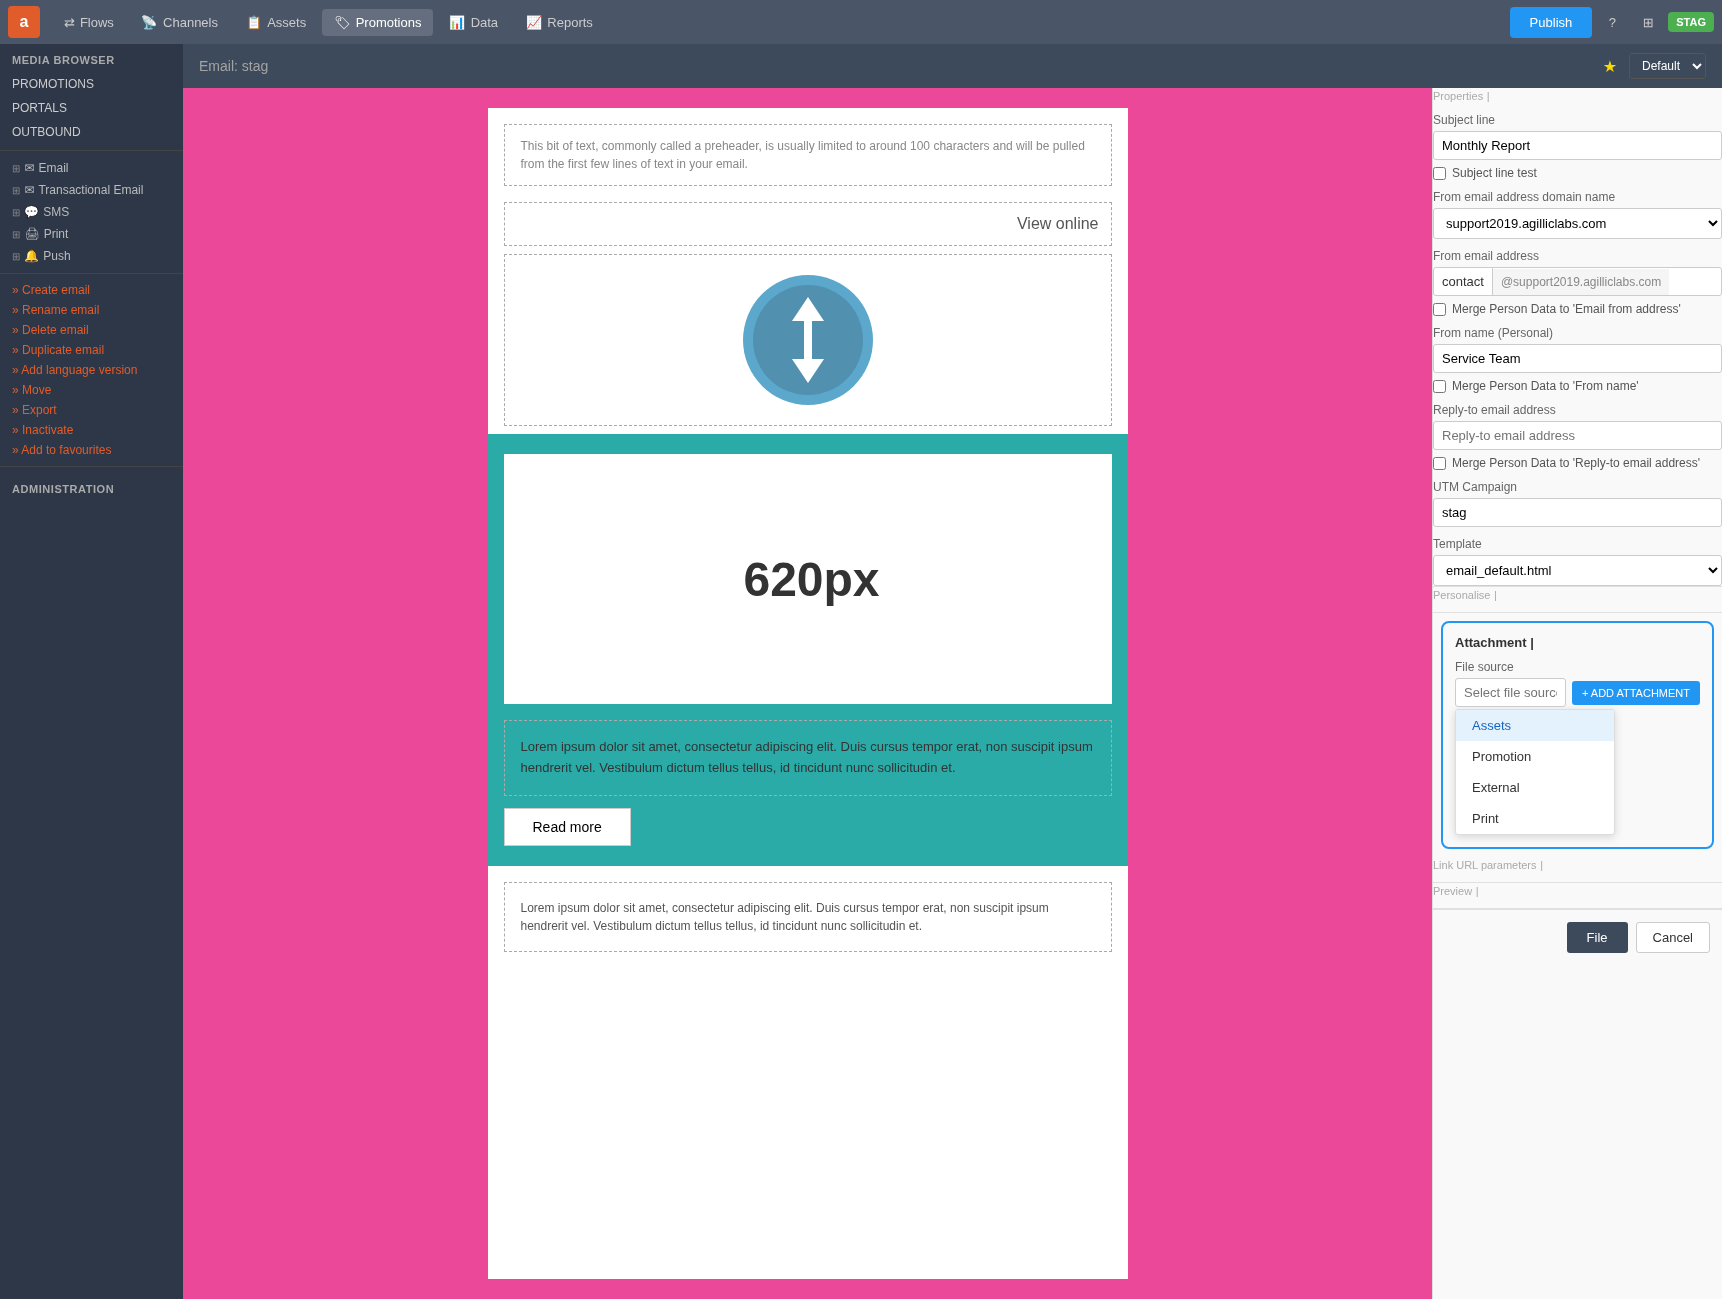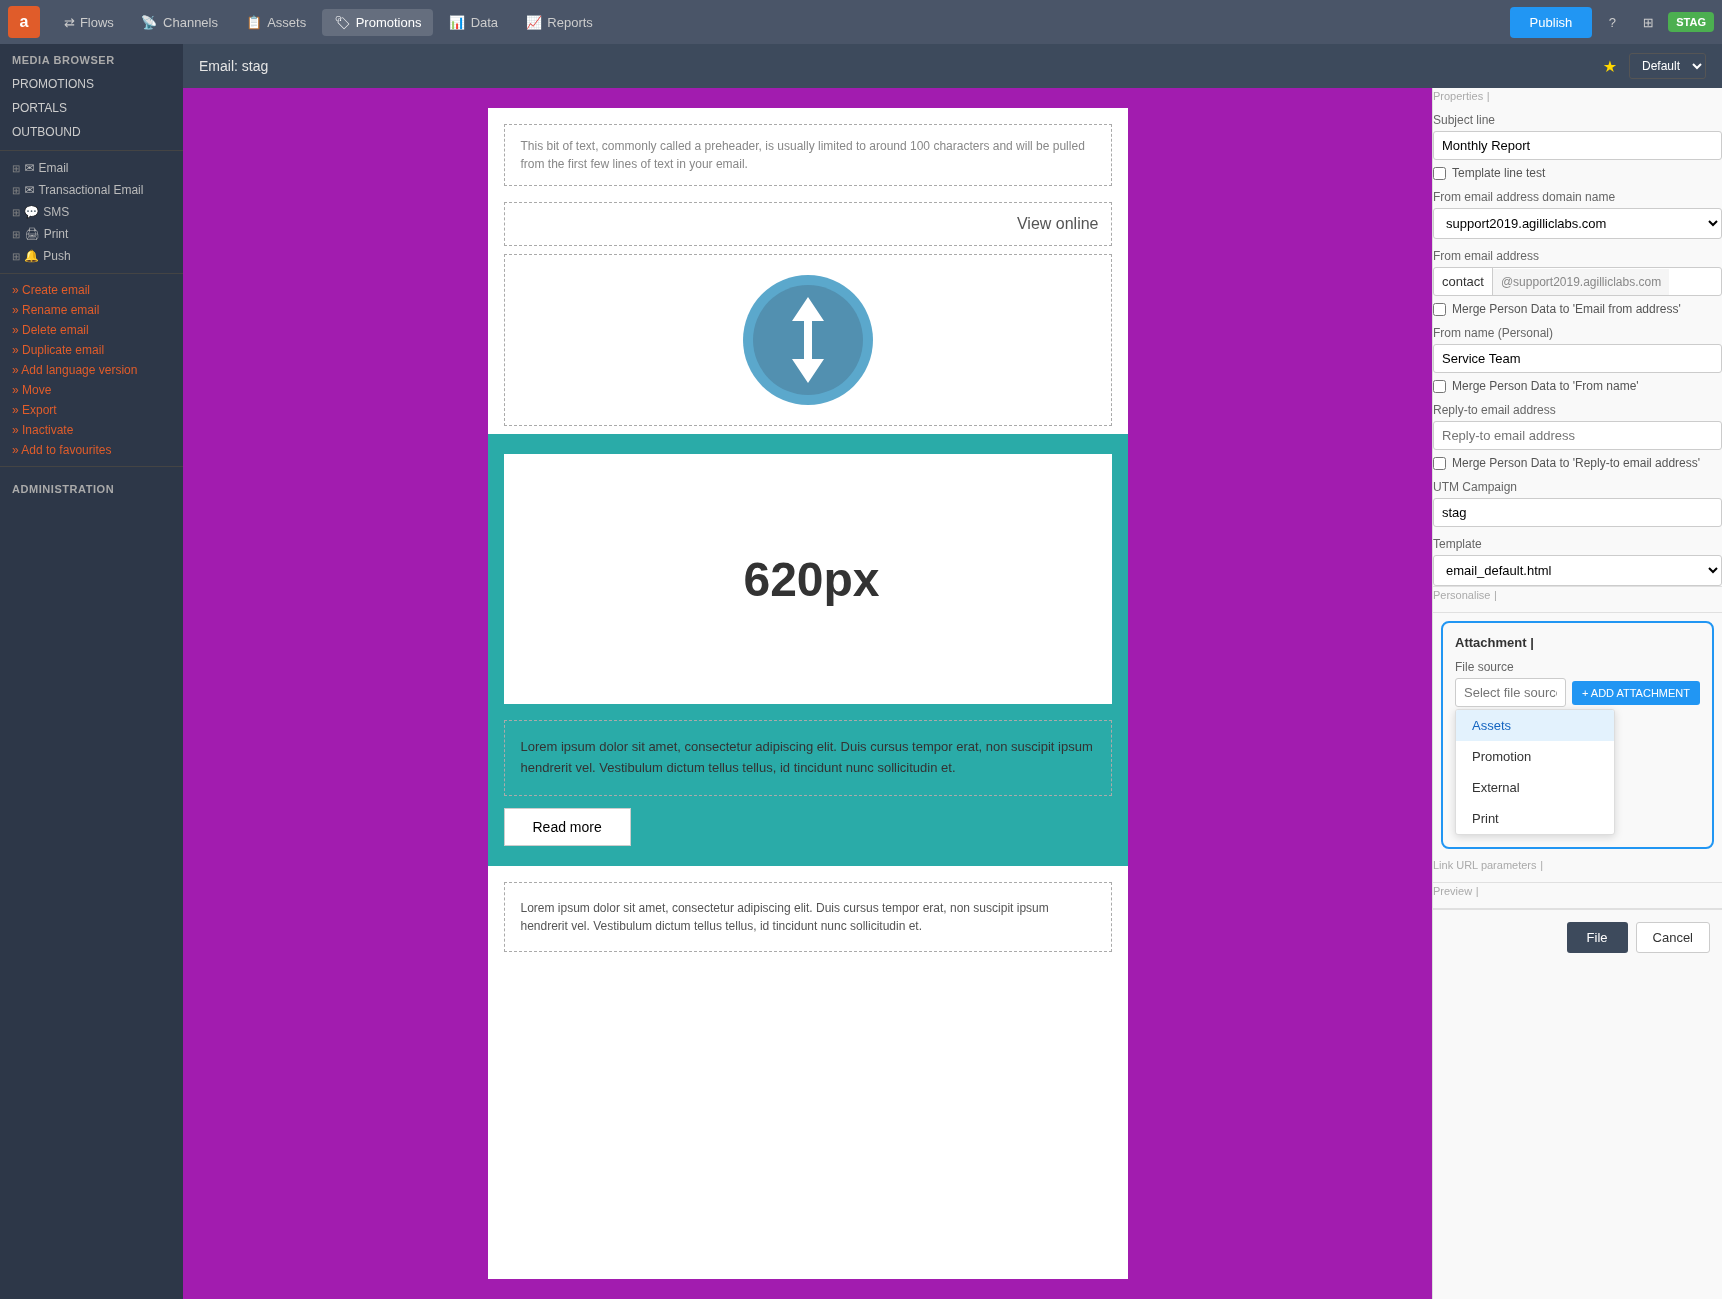--- a/index.html
+++ b/index.html
@@ -55,29 +55,29 @@
       padding: 10px 12px 6px; color: #aaa; font-size: 11px; font-weight: bold; letter-spacing: 0.05em;
     }
 
     
     .content-area { flex: 1; display: flex; flex-direction: column; overflow: hidden; }
 
     
     .email-header {
       background: #3d4a5c; height: 44px; display: flex; align-items: center; padding: 0 16px; color: white; font-size: 14px; gap: 12px;
     }
-    .email-header-title { font-size: 14px; color: #e5e5e5; }
+    .email-header-title { font-size: 14px; color: #a3a3a3; }
     .email-header-spacer { flex: 1; }
     .star-icon { color: gold; font-size: 16px; }
     .default-dropdown {
       background: transparent; border: 1px solid #555; color: white; padding: 4px 8px; border-radius: 3px; font-size: 12px; cursor: pointer;
     }
 
     
-    .canvas-wrapper { flex: 1; overflow-y: auto; background: #a21caf; padding: 20px; display: flex; justify-content: center; }
+    .canvas-wrapper { flex: 1; overflow-y: auto; background: #ec4899; padding: 20px; display: flex; justify-content: center; }
     .email-canvas { width: 640px; background: white; }
     .preheader-text {
       border: 1px dashed #aaa; padding: 12px 16px; margin: 16px; color: #888; font-size: 12px; line-height: 1.5;
     }
     .view-online-bar {
       border: 1px dashed #aaa; padding: 12px; margin: 8px 16px; text-align: right; color: #555; font-size: 16px;
     }
     .logo-area {
       border: 1px dashed #aaa; margin: 8px 16px; padding: 20px; display: flex; align-items: center; justify-content: center; min-height: 160px;
     }
@@ -296,21 +296,21 @@
           <div class="panel-section-title">
             <span>Properties</span>
             <span> |</span>
           </div>
 
           <div class="field-label">Subject line</div>
           <input class="text-input" type="text" value="Monthly Report" style="">
 
           <div class="checkbox-row">
             <input type="checkbox" style="">
-            <label>Template line test</label>
+            <label>Subject line test</label>
           </div>
 
           <div class="field-label">From email address domain name</div>
           <select class="select-input">
             <option>support2019.agilliclabs.com</option>
           </select>
 
           <div class="field-label">From email address</div>
           <div class="email-field-row">
             <span class="email-field-prefix">contact</span>

